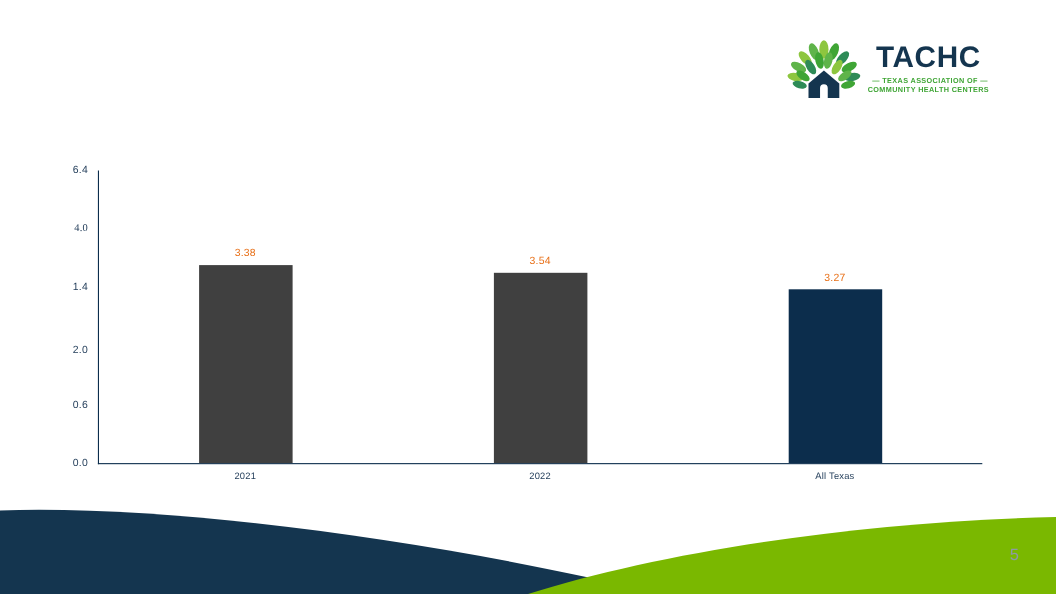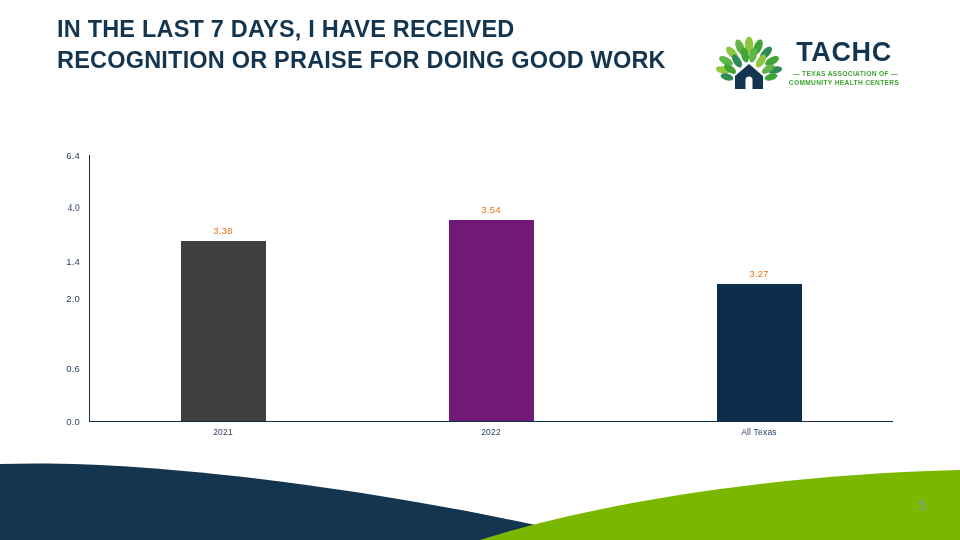--- a/index.html
+++ b/index.html
@@ -160,21 +160,20 @@
     font-size: 15px;
     color: #8E9AA3;
     letter-spacing: 0.2px;
   }
 </style>
 </head>
 <body>
 
 <div id="slide">
 
-  <div id="slide-title">IN THE LAST 7 DAYS, I HAVE RECEIVED RECOGNITION OR PRAISE FOR DOING GOOD WORK</div>
 
   <div id="logo">
     <div id="logo-mark">
       <svg width="70" height="60" viewBox="0 0 70 60" xmlns="http://www.w3.org/2000/svg">
         <g>
 
           <ellipse cx="35" cy="9" rx="4.2" ry="8.4" fill="#8DC63F"></ellipse>
           <ellipse cx="26" cy="11" rx="4.0" ry="8.0" fill="#5FB44A" transform="rotate(-22 26 11)"></ellipse>
           <ellipse cx="44" cy="11" rx="4.0" ry="8.0" fill="#3FA535" transform="rotate(22 44 11)"></ellipse>
           <ellipse cx="18" cy="17" rx="3.9" ry="7.8" fill="#8DC63F" transform="rotate(-42 18 17)"></ellipse>
@@ -204,33 +203,33 @@
     </div>
   </div>
 
   <div id="chart">
     <div id="plot-frame">
       <div class="axis-line-y"></div>
       <div class="axis-line-x"></div>
       <div id="yticks">
           <div class="ytick" style="top: 266px;">0.0</div>
           <div class="ytick" style="top: 212.8px;">0.6</div>
-          <div class="ytick" style="top: 143px;">2.0</div>
+          <div class="ytick" style="top: 163px;">2.0</div>
           <div class="ytick" style="top: 106.4px;">1.4</div>
           <div class="ytick" style="top: 53.2px; font-family: Liberation Serif, serif;">4.0</div>
           <div class="ytick" style="top: 0px;">6.4</div>
         </div>
       <div id="bars">
           <div class="bar" style="left: 91.5px; width: 85px; height: 179.816px; background: #404040;">
             <div class="bar-value" style="color: rgb(232, 113, 26);">3.38</div>
           </div>
-          <div class="bar" style="left: 359.5px; width: 85px; height: 201px; background: #701a75;">
+          <div class="bar" style="left: 359.5px; width: 85px; height: 173px; background: #404040;">
             <div class="bar-value" style="color: rgb(232, 113, 26);">3.54</div>
           </div>
-          <div class="bar" style="left: 627.5px; width: 85px; height: 137px; background: rgb(12, 45, 76);">
+          <div class="bar" style="left: 627.5px; width: 85px; height: 158px; background: rgb(12, 45, 76);">
             <div class="bar-value" style="color: rgb(232, 113, 26);">3.27</div>
           </div>
         </div>
       <div id="xticks">
           <div class="xtick" style="left: 134px;">2021</div>
           <div class="xtick" style="left: 402px;">2022</div>
           <div class="xtick" style="left: 670px;">All Texas</div>
         </div>
     </div>
   </div>

